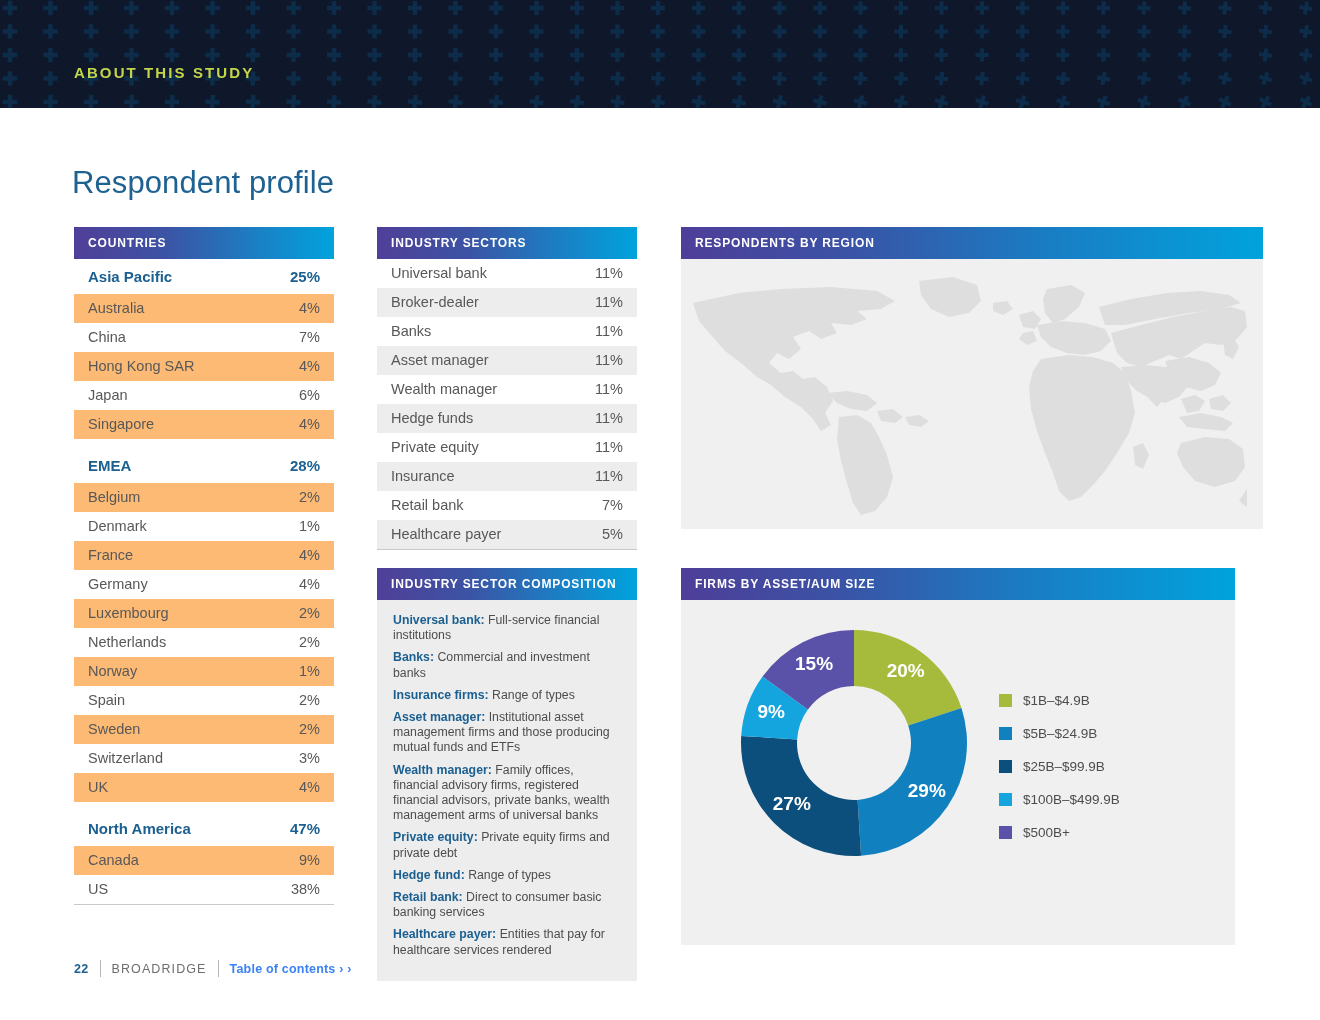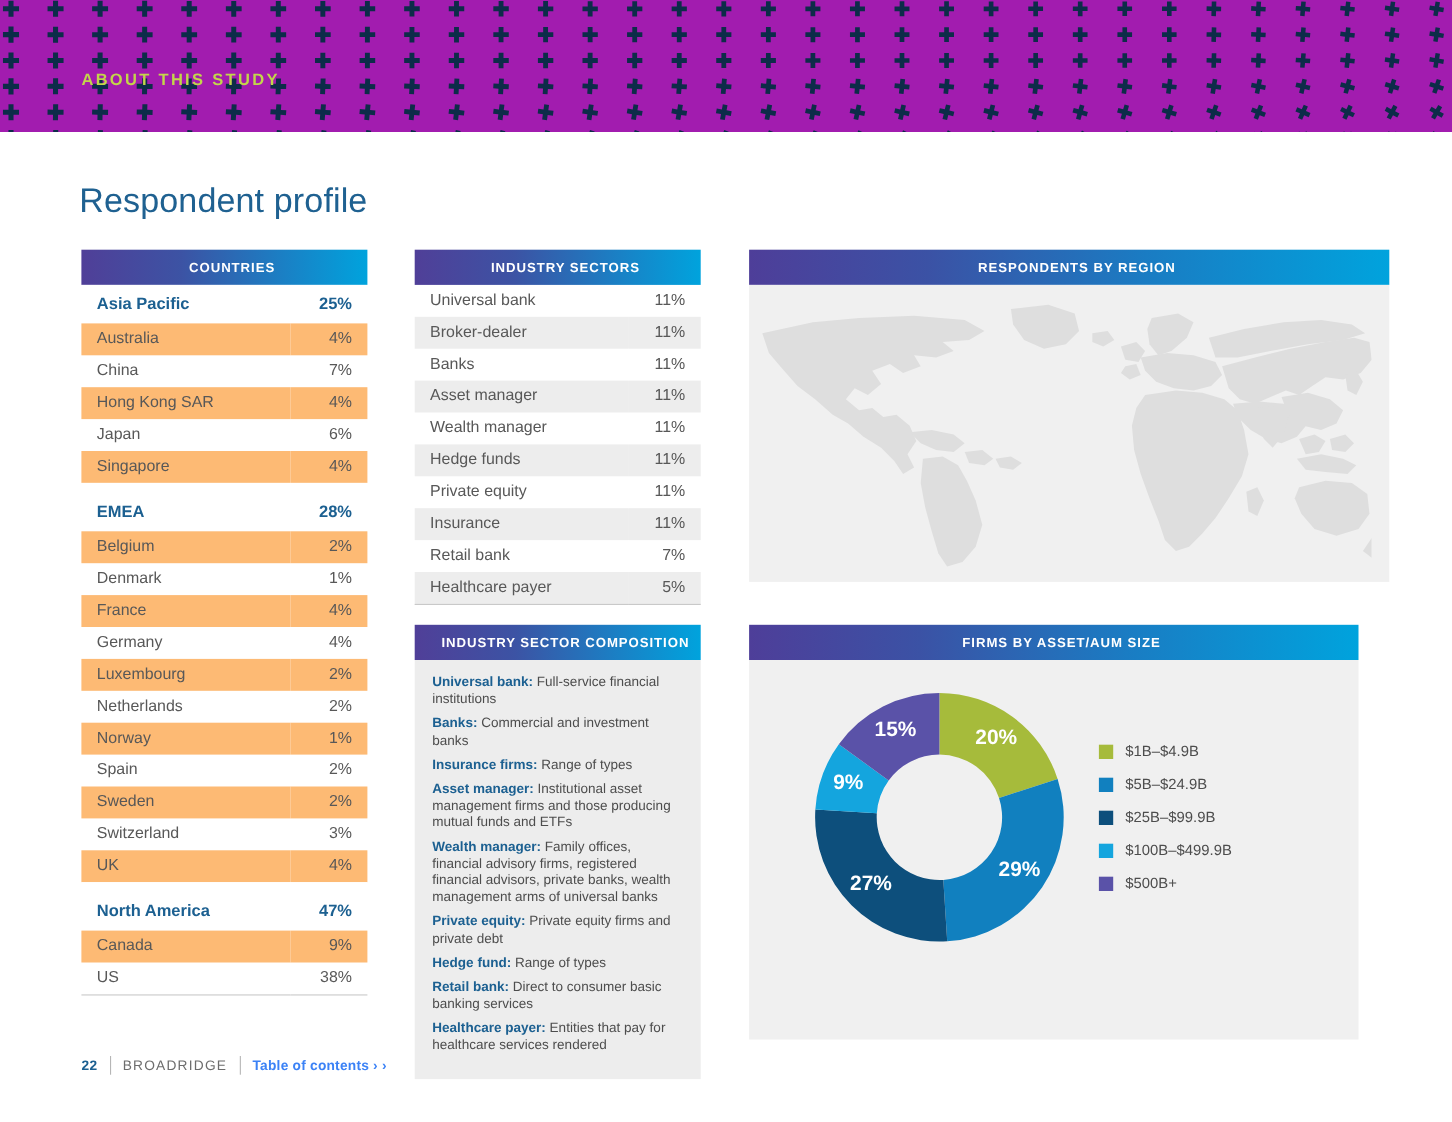--- a/index.html
+++ b/index.html
@@ -7,22 +7,22 @@
   body {
     font-family: "Liberation Sans", sans-serif;
     background:#ffffff;
     color:#4a4a4a;
     position:relative;
     overflow:hidden;
   }
 
   
   .banner{
-    position:absolute; left:0; top:0; width:1320px; height:120px;
-    background:#a21caf; overflow:hidden;
+    position:absolute; left:0; top:0; width:1320px; height:108px;
+    background:#0f172a; overflow:hidden;
   }
   .banner-svg{ position:absolute; left:0; top:0; }
   .banner-label{
     position:absolute; left:74px; top:64px;
     font-size:15px; font-weight:bold; letter-spacing:2.1px;
     color:#c3d64a; z-index:3;
   }
 
   
   .page-title{
@@ -30,21 +30,20 @@
     font-size:31px; font-weight:normal; color:#1f6191;
     letter-spacing:.1px;
   }
 
   
   .panel-head{
     height:32px; line-height:32px;
     background:linear-gradient(90deg,#503f98 0%,#3c53a4 35%,#1b7fc4 70%,#00a3dd 100%);
     color:#fff; font-size:12px; font-weight:bold; letter-spacing:.85px;
     padding-left:14px;
-    text-align:center;
   }
   .panel-head.wide{
     background:linear-gradient(90deg,#4e3e99 0%,#3b52a5 28%,#1a7cc3 62%,#00a3dd 100%);
   }
 
   
   .countries{ position:absolute; left:74px; top:227px; width:260px; }
   .ctable{ width:100%; border-collapse:collapse; }
   .ctable td{
     font-size:14.5px; padding:6px 0 7px 14px; color:#585858;
@@ -80,21 +79,21 @@
   .map-body{ background:#f0f0f0; height:270px; position:relative; overflow:hidden; }
   .map-svg{ position:absolute; left:0; top:8px; }
 
   
   .donutpanel{ position:absolute; left:681px; top:568px; width:554px; }
   .donut-body{ background:#f0f0f0; height:345px; position:relative; }
   .donut-wrap{ position:absolute; left:58px; top:28px; }
   .donut-label{ position:absolute; color:#fff; font-weight:bold;
     font-size:19px; }
   .legend{ position:absolute; left:318px; top:75px; }
-  .legend-row{ display:flex; align-items:flex-end; margin-bottom:15px; }
+  .legend-row{ display:flex; align-items:center; margin-bottom:15px;margin-top:18px; }
   .legend-sw{ width:13px; height:13px; margin-right:11px; flex:none; }
   .legend-txt{ font-size:13.5px; color:#4d4d4d; }
 
   
   .footer{ position:absolute; left:74px; top:960px; display:flex;
     align-items:center; font-size:12.5px; }
   .f-page{ color:#1c6091; font-weight:bold; letter-spacing:.3px; }
   .f-sep{ width:1px; height:17px; background:#b6b6b6; margin:0 11px; }
   .f-brand{ color:#6d6d6d; letter-spacing:1.1px; font-size:12.5px; }
   .f-toc{ color:#3b82f6; font-weight:bold; letter-spacing:.2px; }

